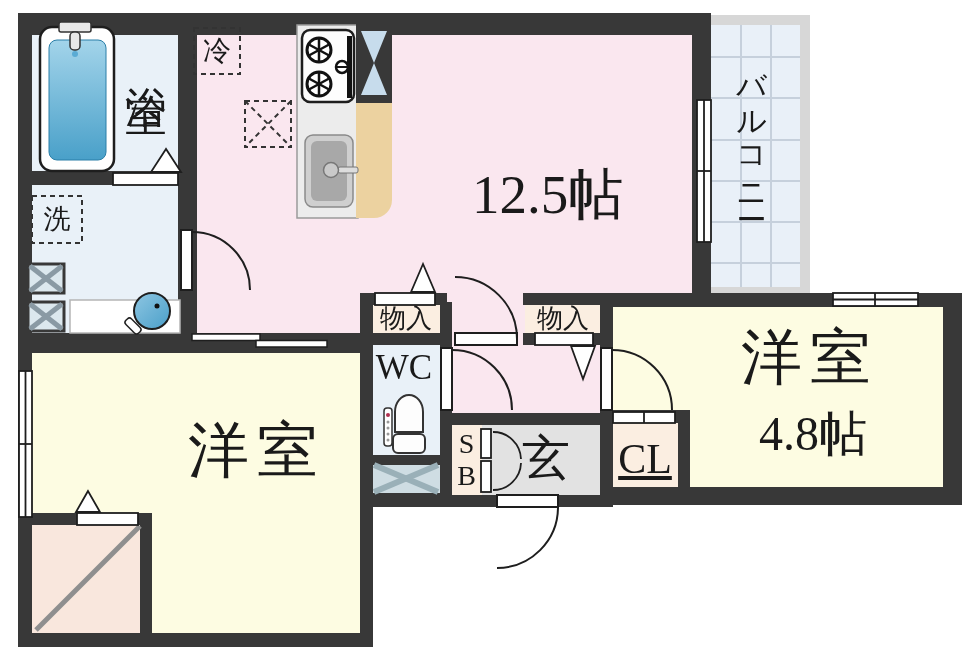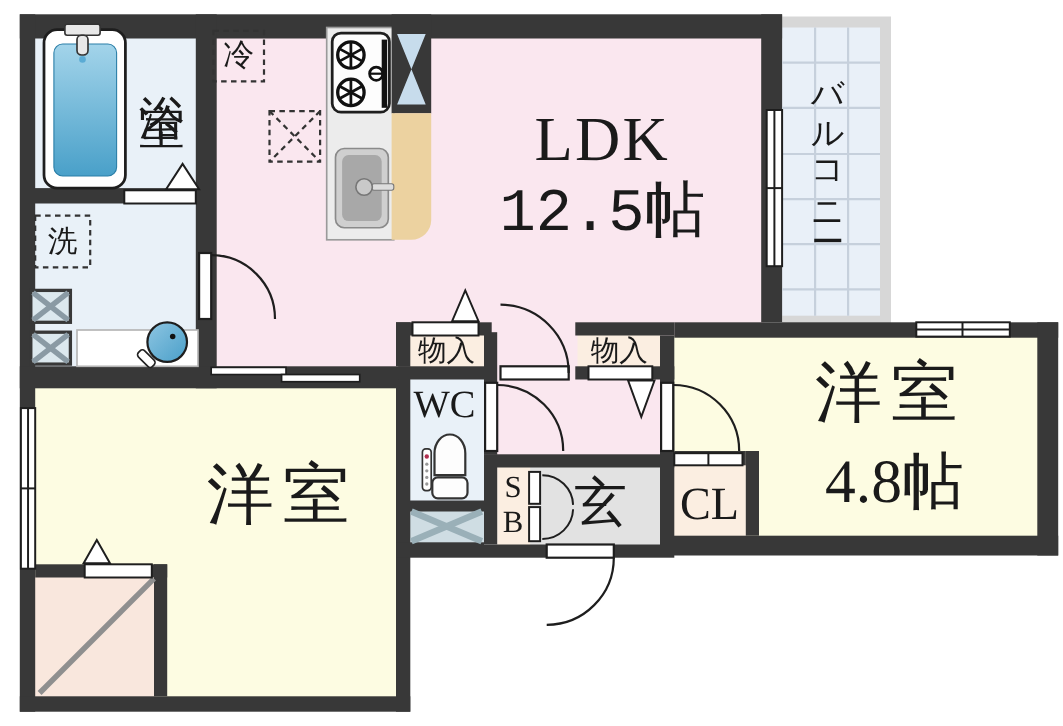--- a/index.html
+++ b/index.html
@@ -248,38 +248,37 @@
 
   <div class="lab vtext" style="left:124px;top:53px;font-size:42px;letter-spacing:6px;">浴室</div>
 
   <div class="lab" style="left:46px;top:204px;width:152px;font-size:33px;">
   </div>
 
   <div class="lab" style="left:36px;top:205px;width:42px;font-size:27px;">洗</div>
 
   <div class="lab" style="left:195px;top:36px;width:44px;font-size:28px;">冷</div>
 
-  <div class="lab" style="left:420px;top:97px;width:255px;font-size:57px;letter-spacing:2px;">LDK</div>
-  <div class="lab" style="left:420px;top:166px;width:255px;font-size:55px;font-family:Liberation Mono, monospace;">12.5帖</div>
+  <div class="lab" style="left:420px;top:166px;width:255px;font-size:55px;">12.5帖</div>
 
   <div class="lab vtext" style="left:736px;top:52px;font-size:30px;letter-spacing:4px;">バルコニー</div>
 
   <div class="lab" style="left:371px;top:305px;width:70px;font-size:26px;">物入</div>
   <div class="lab" style="left:525px;top:305px;width:76px;font-size:26px;">物入</div>
 
   <div class="lab" style="left:371px;top:350px;width:66px;font-size:35px;text-align:center;">WC</div>
 
   <div class="lab" style="left:452px;top:428px;width:29px;font-size:28px;line-height:1.15;">
     <div>S</div>
     <div>B</div>
   </div>
 
   <div class="lab" style="left:500px;top:433px;width:92px;font-size:48px;">玄</div>
 
-  <div class="lab" style="left:611px;top:437px;width:68px;font-size:42px;">CL</div>
+  <div class="lab" style="left:611px;top:437px;width:68px;font-size:42px;text-decoration:underline;">CL</div>
 
   <div class="lab" style="left:690px;top:326px;width:240px;font-size:61px;letter-spacing:8px;">洋室</div>
-  <div class="lab" style="left:690px;top:409px;width:246px;font-size:56px;">4.8帖</div>
+  <div class="lab" style="left:690px;top:409px;width:246px;font-size:48px;">4.8帖</div>
 
   <div class="lab" style="left:137px;top:419px;width:240px;font-size:61px;letter-spacing:8px;">洋室</div>
 
 
 </div>
 
 </body></html>

